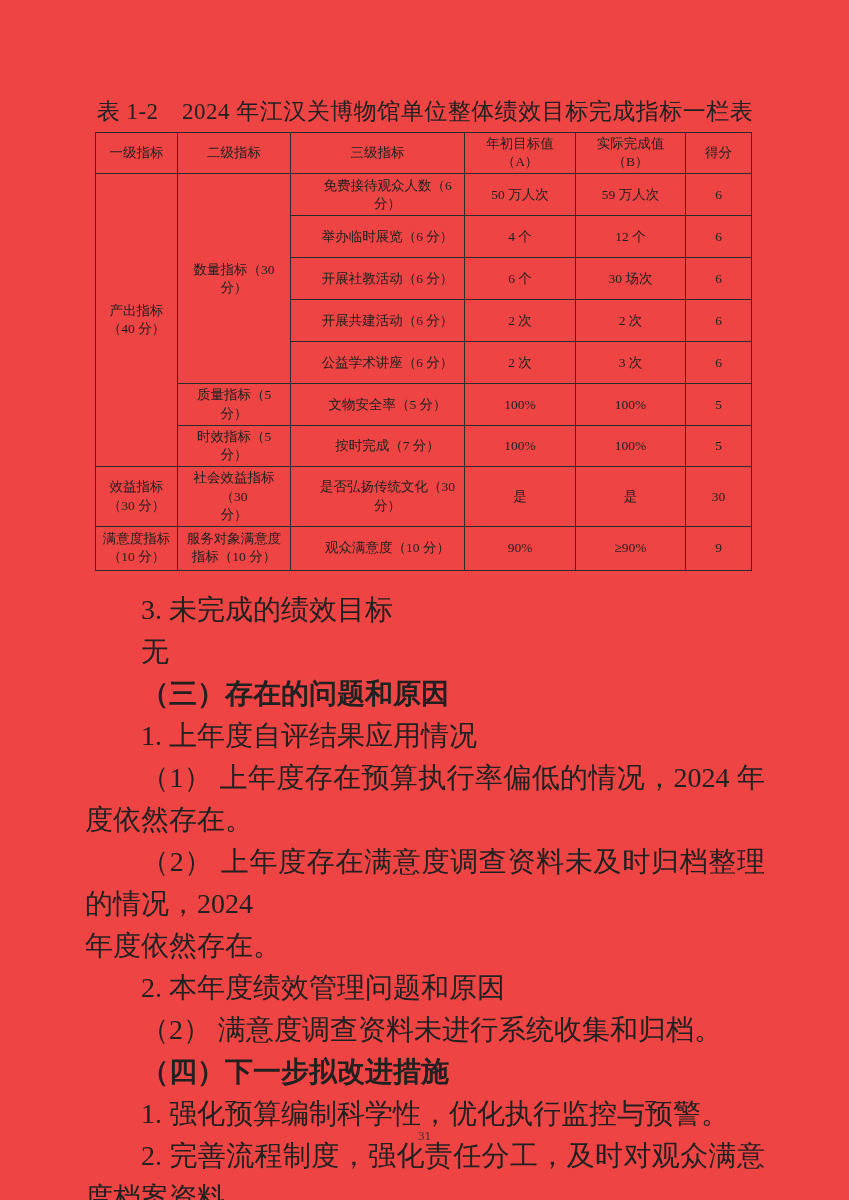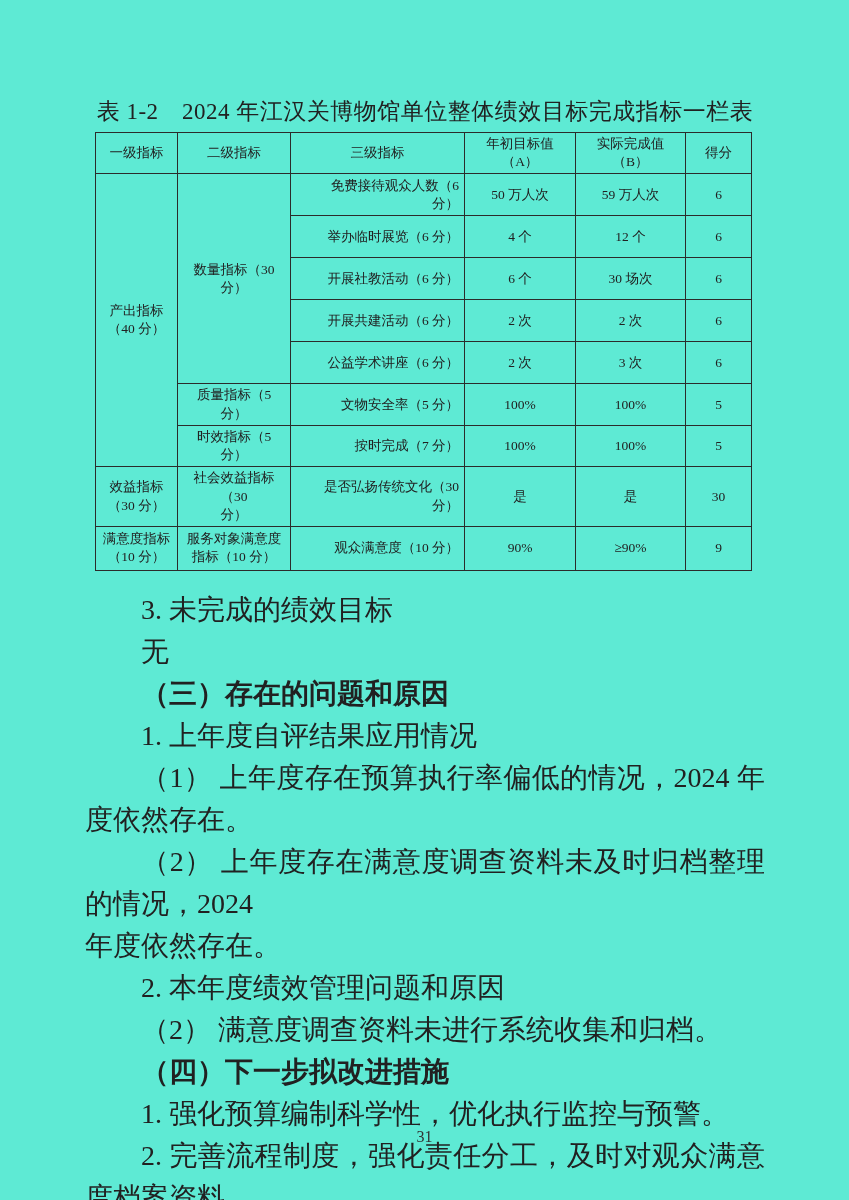--- a/index.html
+++ b/index.html
@@ -1,19 +1,19 @@
 <!DOCTYPE html>
 <html><head>
 <meta charset="utf-8">
 <style>
   html,body{margin:0;padding:0;background:#ffffff;}
   .page{
     position:relative;
     width:849px;height:1200px;
-    background:#5eead4;
+    background:#ef4444;
     font-family:"Liberation Serif","DejaVu Serif",serif;
     color:#212121;
     overflow:hidden;
   }
   .content{position:absolute;left:85px;top:96px;width:680px;}
   .doc-title{
     font-size:23px;
     font-weight:normal;
     text-align:center;
     white-space:nowrap;
@@ -31,32 +31,32 @@
   .indicator-table td{
     border:1px solid #2b2b2b;
     padding:2px 5px;
     text-align:center;
     vertical-align:middle;
     font-weight:normal;
     white-space:pre-wrap;
     line-height:1.35;
     overflow:hidden;
   }
-  .indicator-table td.cell-left{text-align:right;padding-left:25px;}
+  .indicator-table td.cell-left{text-align:center;padding-left:25px;}
   tr.rh-head{height:40px;margin-top:27px;}
   tr.rh-lg{height:42px;}
   tr.rh-sm{height:32px;}
   tr.rh-md{height:36px;}
   tr.rh-last{height:44px;}
   .paras{margin-top:18px;font-size:28px;line-height:42px;text-align:justify;}
   .paras p{margin:0;text-indent:2em;white-space:pre-wrap;}
   .paras p.bold{font-weight:bold;}
   .page-number{
     position:absolute;left:0;top:1128px;width:100%;
-    text-align:center;font-size:16px;color:#333333;
+    text-align:center;font-size:13px;color:#333333;
   }
 </style>
 </head>
 <body>
 
 <div class="page">
   <div class="content">
 
     <h1 class="doc-title">表 1-2　2024 年江汉关博物馆单位整体绩效目标完成指标一栏表</h1>
 

